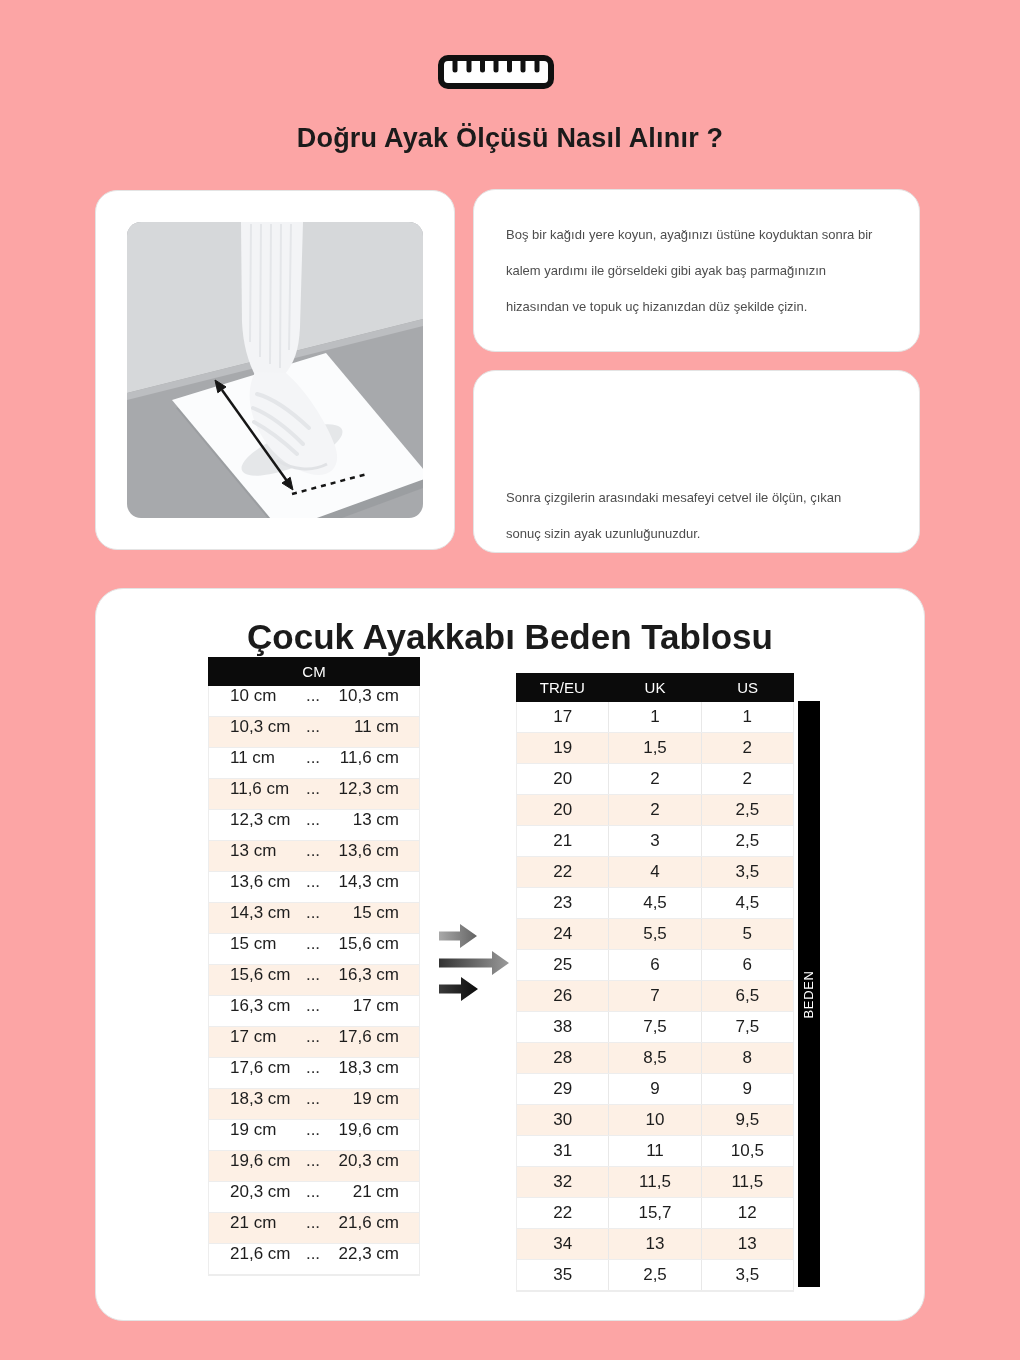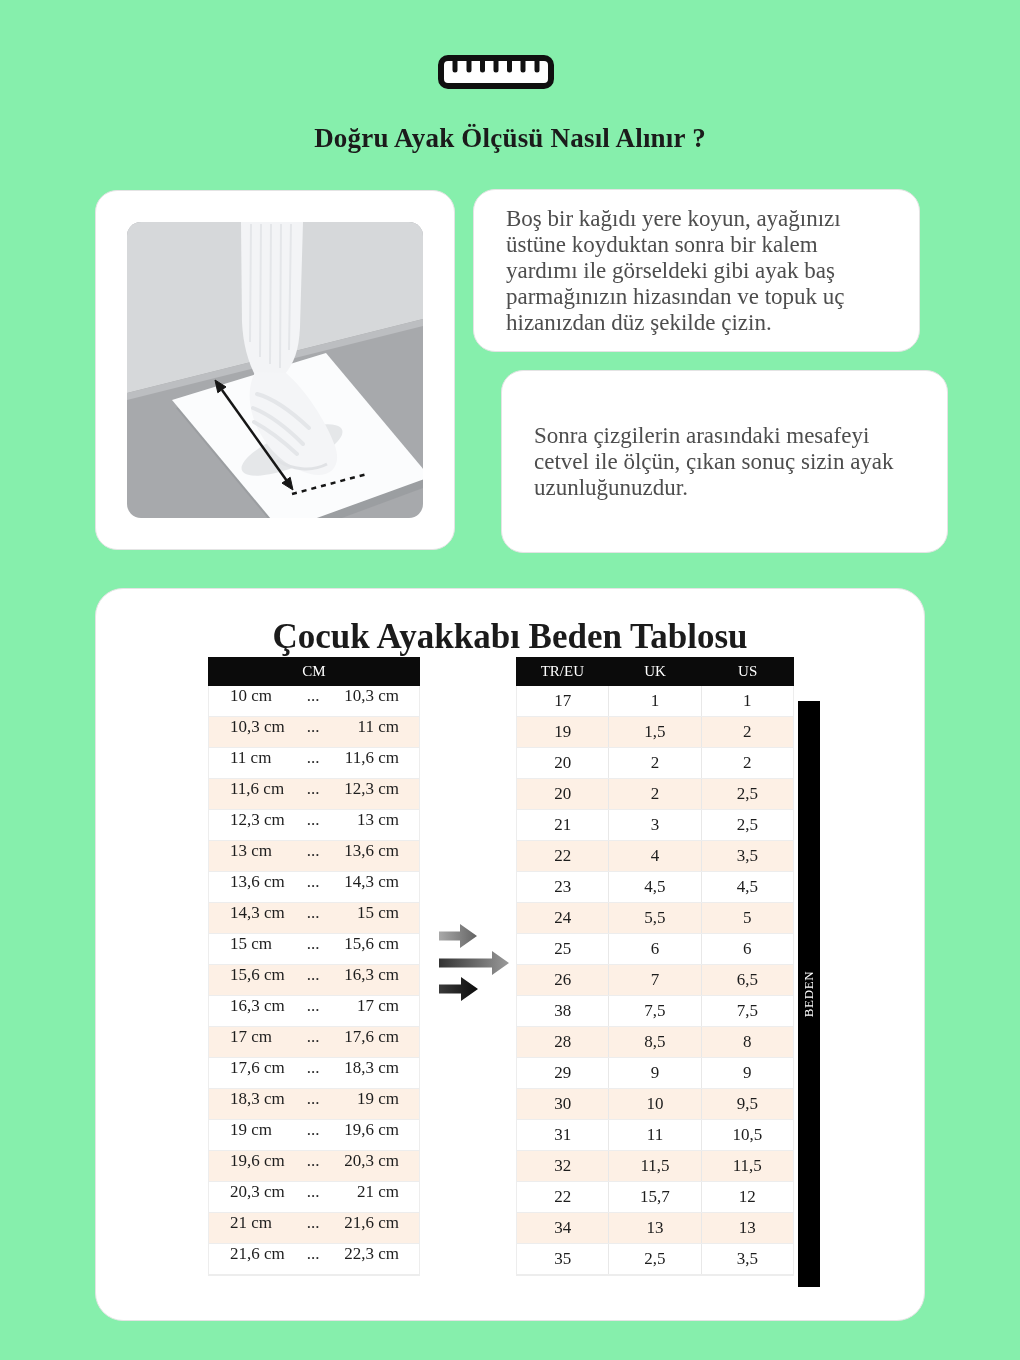--- a/index.html
+++ b/index.html
@@ -1,40 +1,40 @@
 <!DOCTYPE html>
 <html style="--stripe-row: #fdf0e5; --table-header-bg: #0b0b0b; --side-label-bg: #000000; --card-border: #e4e4e4; --title-text: #1b1b1b; --body-text: #4d4d4d; --cell-text: #1d1d1d;"><head>
 <meta charset="utf-8">
 <style>
   * { box-sizing: border-box; margin: 0; padding: 0; }
   html,body { background:#ffffff; }
   body { font-family:"Liberation Sans","DejaVu Sans",sans-serif; }
-  #page { position:relative; width:1020px; height:1360px; background:#86efac; overflow:hidden;font-family:Liberation Serif, serif; }
+  #page { position:relative; width:1020px; height:1360px; background:#fca5a5; overflow:hidden; }
 
   
   #ruler { position:absolute; left:437px; top:54px; width:118px; height:36px; }
   #main-title { position:absolute; left:0; top:123px; width:100%; text-align:center;
     font-size:27px; font-weight:700; color:var(--title-text,#1b1b1b); letter-spacing:0.2px; }
 
   
   .card { position:absolute; background:#fff; border:1px solid var(--card-border,#e4e4e4); border-radius:22px; }
   #photo-card { left:95px; top:190px; width:360px; height:360px; }
   #photo { position:absolute; left:31px; top:31px; width:296px; height:296px; border-radius:14px; overflow:hidden; }
   #step1-card { left:473px; top:189px; width:447px; height:163px; display:flex; align-items:center; }
-  #step2-card { left:473px; top:370px; width:447px; height:183px; display:flex; align-items:center;margin-left:28px; }
-  .step-text { padding:0 44px 0 32px; font-size:23px; line-height:26px; color:var(--body-text,#4d4d4d); }
+  #step2-card { left:473px; top:370px; width:447px; height:183px; display:flex; align-items:flex-end; }
+  .step-text { padding:0 44px 0 32px; font-size:13px; line-height:36px; color:var(--body-text,#4d4d4d); }
 
   
   #table-card { left:95px; top:588px; width:830px; height:733px; border-radius:28px; }
   #table-title { position:absolute; left:0; top:28px; width:100%; text-align:center;
     font-size:35px; font-weight:700; color:var(--title-text,#1b1b1b); }
 
   .sub-table { position:absolute; top:68px; }
   #cm-table { left:112px; width:212px; }
-  #size-table { left:420px; width:278px; }
+  #size-table { left:420px; width:278px;margin-top:16px; }
 
   .t-header { height:29px; background:var(--table-header-bg,#0b0b0b); color:#fff;
     display:flex; align-items:center; font-size:15px; font-weight:500; }
   #cm-table .t-header { justify-content:center; }
   #size-table .t-header span { flex:1; text-align:center; }
 
   .t-body { border:1px solid #ededed; border-top:none; }
   .t-row { display:flex; height:31px; border-bottom:1px solid #ededed;
     font-size:17px; color:var(--cell-text,#1d1d1d); background:#fff; }
   .t-row:nth-child(even) { background:var(--stripe-row,#fdf0e5); }

